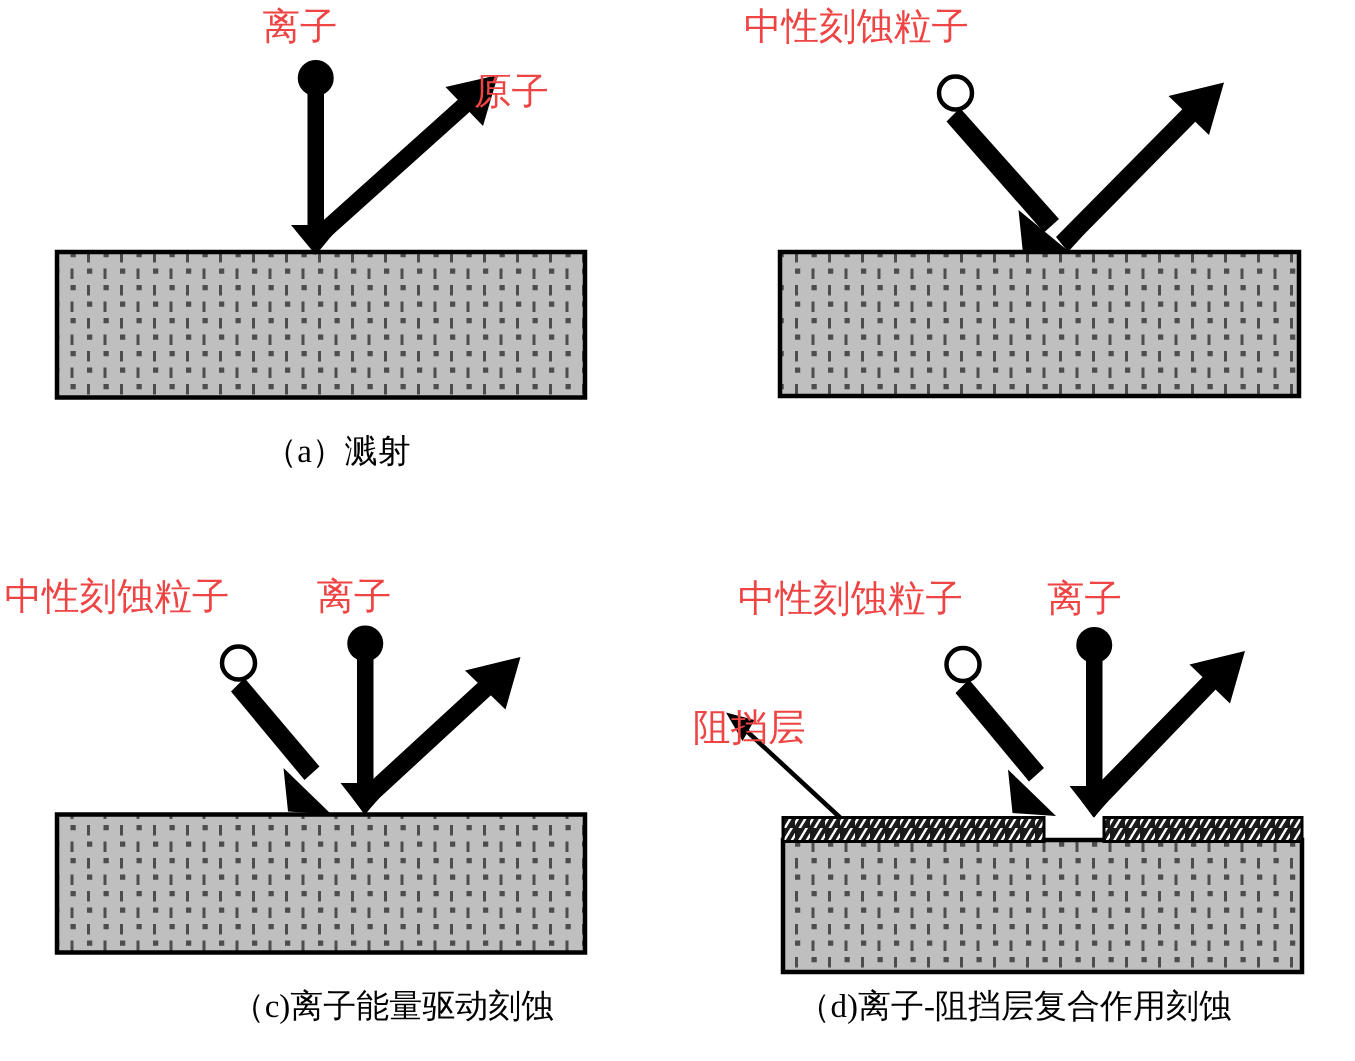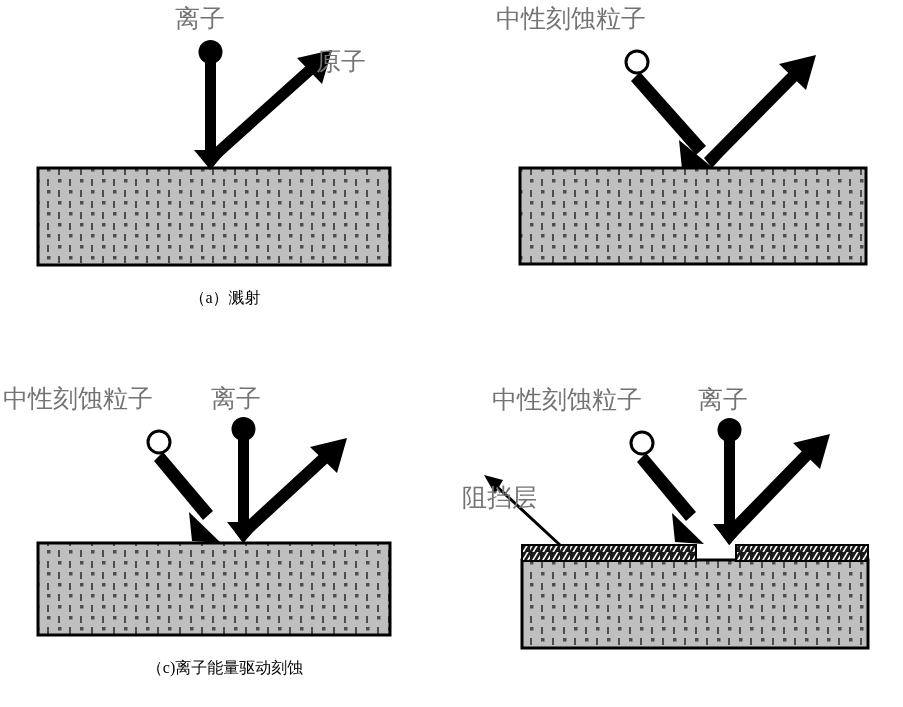--- a/index.html
+++ b/index.html
@@ -26,27 +26,27 @@
     position: absolute;
     left: 0;
     top: 0;
   }
   .label {
     position: absolute;
     font-family: "Liberation Serif", "DejaVu Serif", serif;
     font-size: 25px;
     line-height: 1;
     white-space: nowrap;
-    color: #737373;
+    color: #ef4444;
     letter-spacing: 0px;
   }
   .caption {
     position: absolute;
     font-family: "Liberation Serif", "DejaVu Serif", serif;
-    font-size: 16px;
+    font-size: 22px;
     line-height: 1;
     white-space: nowrap;
     color: #000000;
     text-align: center;
   }
   
   #panel-a { left: 0px; top: 0px; width: 450px; height: 340px; }
   #panel-b { left: 450px; top: 0px; width: 453px; height: 340px; }
   #panel-c { left: 0px; top: 360px; width: 450px; height: 347px; }
   #panel-d { left: 450px; top: 360px; width: 453px; height: 347px; }
@@ -146,21 +146,21 @@
 
       <g>
         <polygon points="243,183 253,172 330,101 322,92 235,172" fill="#000000"></polygon>
         <polygon points="347,78 310,87 337,113" fill="#000000"></polygon>
       </g>
     </svg>
 
     <div class="label" style="left:3px; top:26px;">中性刻蚀粒子</div>
     <div class="label" style="left:211px; top:26px;">离子</div>
 
-    <div class="caption" style="left:0px; top:300px; width:450px;">（c)离子能量驱动刻蚀</div>
+    <div class="caption" style="left:0px; top:300px; width:450px;padding-left:37px;">（c)离子能量驱动刻蚀</div>
   </div>
 
   <div class="panel" id="panel-d">
     <svg class="panel-svg" width="453" height="347" viewBox="0 0 453 347">
       <defs>
         <pattern id="dotpat-d" width="22" height="22" patternUnits="userSpaceOnUse">
           <rect width="22" height="22" fill="#bfbfbf"></rect>
           <rect x="3" y="3" width="2" height="7" fill="#4d4d4d"></rect>
           <rect x="14" y="3" width="3.5" height="3.5" fill="#4d4d4d"></rect>
           <rect x="3" y="14" width="3.5" height="3.5" fill="#4d4d4d"></rect>
@@ -197,17 +197,18 @@
       </g>
 
       <g>
         <polygon points="279,185 289,174 363,97 355,88 271,174" fill="#000000"></polygon>
         <polygon points="380,74 343,83 370,109" fill="#000000"></polygon>
       </g>
     </svg>
 
     <div class="label" style="left:42px; top:27px;">中性刻蚀粒子</div>
     <div class="label" style="left:248px; top:27px;">离子</div>
-    <div class="label" style="left:12px; top:125px;">阻挡层</div>
-
+    <div class="label" style="left:12px; top:113px;">阻挡层</div>
+
+    <div class="caption" style="left:0px; top:300px; width:453px;">（d)离子-阻挡层复合作用刻蚀</div>
   </div>
 
 </div>
 
 </body></html>

